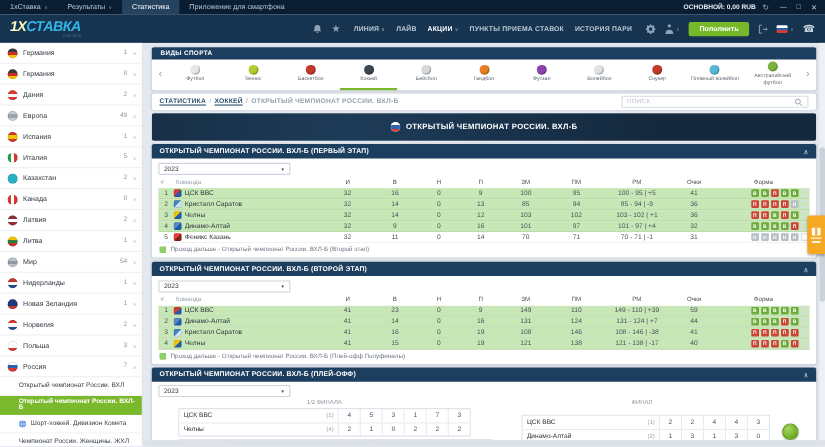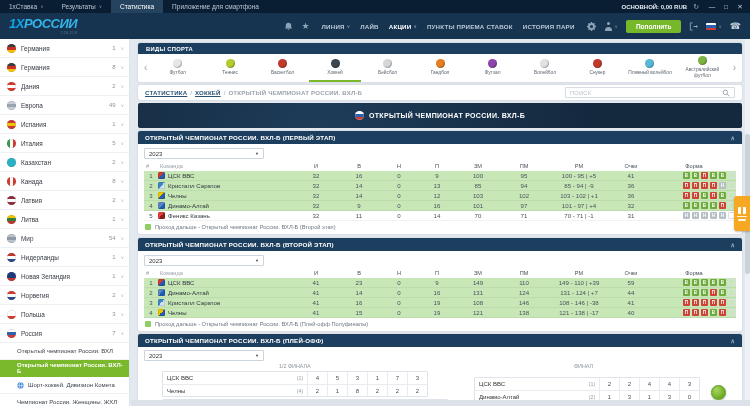--- a/index.html
+++ b/index.html
@@ -14,21 +14,21 @@
   .chev { font-size:4.5px; color:#7e93a6; }
   .tb-right { margin-left:auto; display:flex; align-items:center; gap:6px; padding-right:3px; }
   .tb-account { color:#e8eef4; font-weight:bold; font-size:6px; }
   .tb-refresh { color:#9fb2c2; font-size:7px; }
   .tb-btn { width:14px; text-align:center; font-size:6.5px; color:#c3cfda; }
 
   
   .appheader { height:26px; background:#163450; display:flex; align-items:center; padding:0 9px; gap:8px; }
   .logo { display:flex; flex-direction:column; line-height:1; margin-right:auto; }
   .logo-text { font-style:italic; font-weight:bold; font-size:13px; letter-spacing:-0.5px; }
-  .logo-1x { color:#0ea5e9; } .logo-stavka { color:#35b4e9; }
+  .logo-1x { color:#fef9c3; } .logo-stavka { color:#35b4e9; }
   .logo-version { font-size:4px; color:#53718c; text-align:right; margin-top:1px; }
   .hd-icon { display:flex; align-items:center; color:#8da4b8; }
   .hd-star { font-size:9px; color:#8da4b8; }
   .hd-nav { display:flex; align-items:center; gap:10px; margin:0 4px; }
   .hd-link { font-size:6.2px; font-weight:bold; letter-spacing:0.2px; color:#b9c8d6; display:flex; align-items:center; gap:2px; }
   .hd-link.active { color:#ffffff; }
   .deposit-btn { background:#76b82a; color:#fff; font-size:6.5px; font-weight:bold; padding:3px 10px; border-radius:2px; }
   .flag-ru { width:10px; height:7px; border-radius:1px; background:linear-gradient(#fff 33%, #2a62b0 33% 66%, #d23b34 66%); }
   .phone-ic { font-size:9px; color:#c6d2de; }
   .user-ic { width:9px; height:9px; position:relative; }
@@ -147,21 +147,21 @@
       <span id="tb-winbtns" style="display:flex;">
           <span class="tb-btn">—</span>
           <span class="tb-btn">□</span>
           <span class="tb-btn">✕</span>
         </span>
     </div>
   </div>
 
   <div class="appheader">
     <div class="logo">
-      <div class="logo-text"><span class="logo-1x">1X</span><span class="logo-stavka">РОССИИ</span></div>
+      <div class="logo-text"><span class="logo-1x">1X</span><span class="logo-stavka">СТАВКА</span></div>
       <div class="logo-version">2.26.15.8</div>
     </div>
     <span class="hd-icon">
       <svg width="9" height="9" viewBox="0 0 10 10">
           <path fill="#8da4b8" d="M5 0.8a3 3 0 0 0-3 3v2L1 7.2h8L8 5.8v-2a3 3 0 0 0-3-3zM4 8a1 1 0 0 0 2 0z"></path>
         </svg>
     </span>
     <span class="hd-star">★</span>
     <nav class="hd-nav" id="hd-nav">
         <span class="hd-link">

